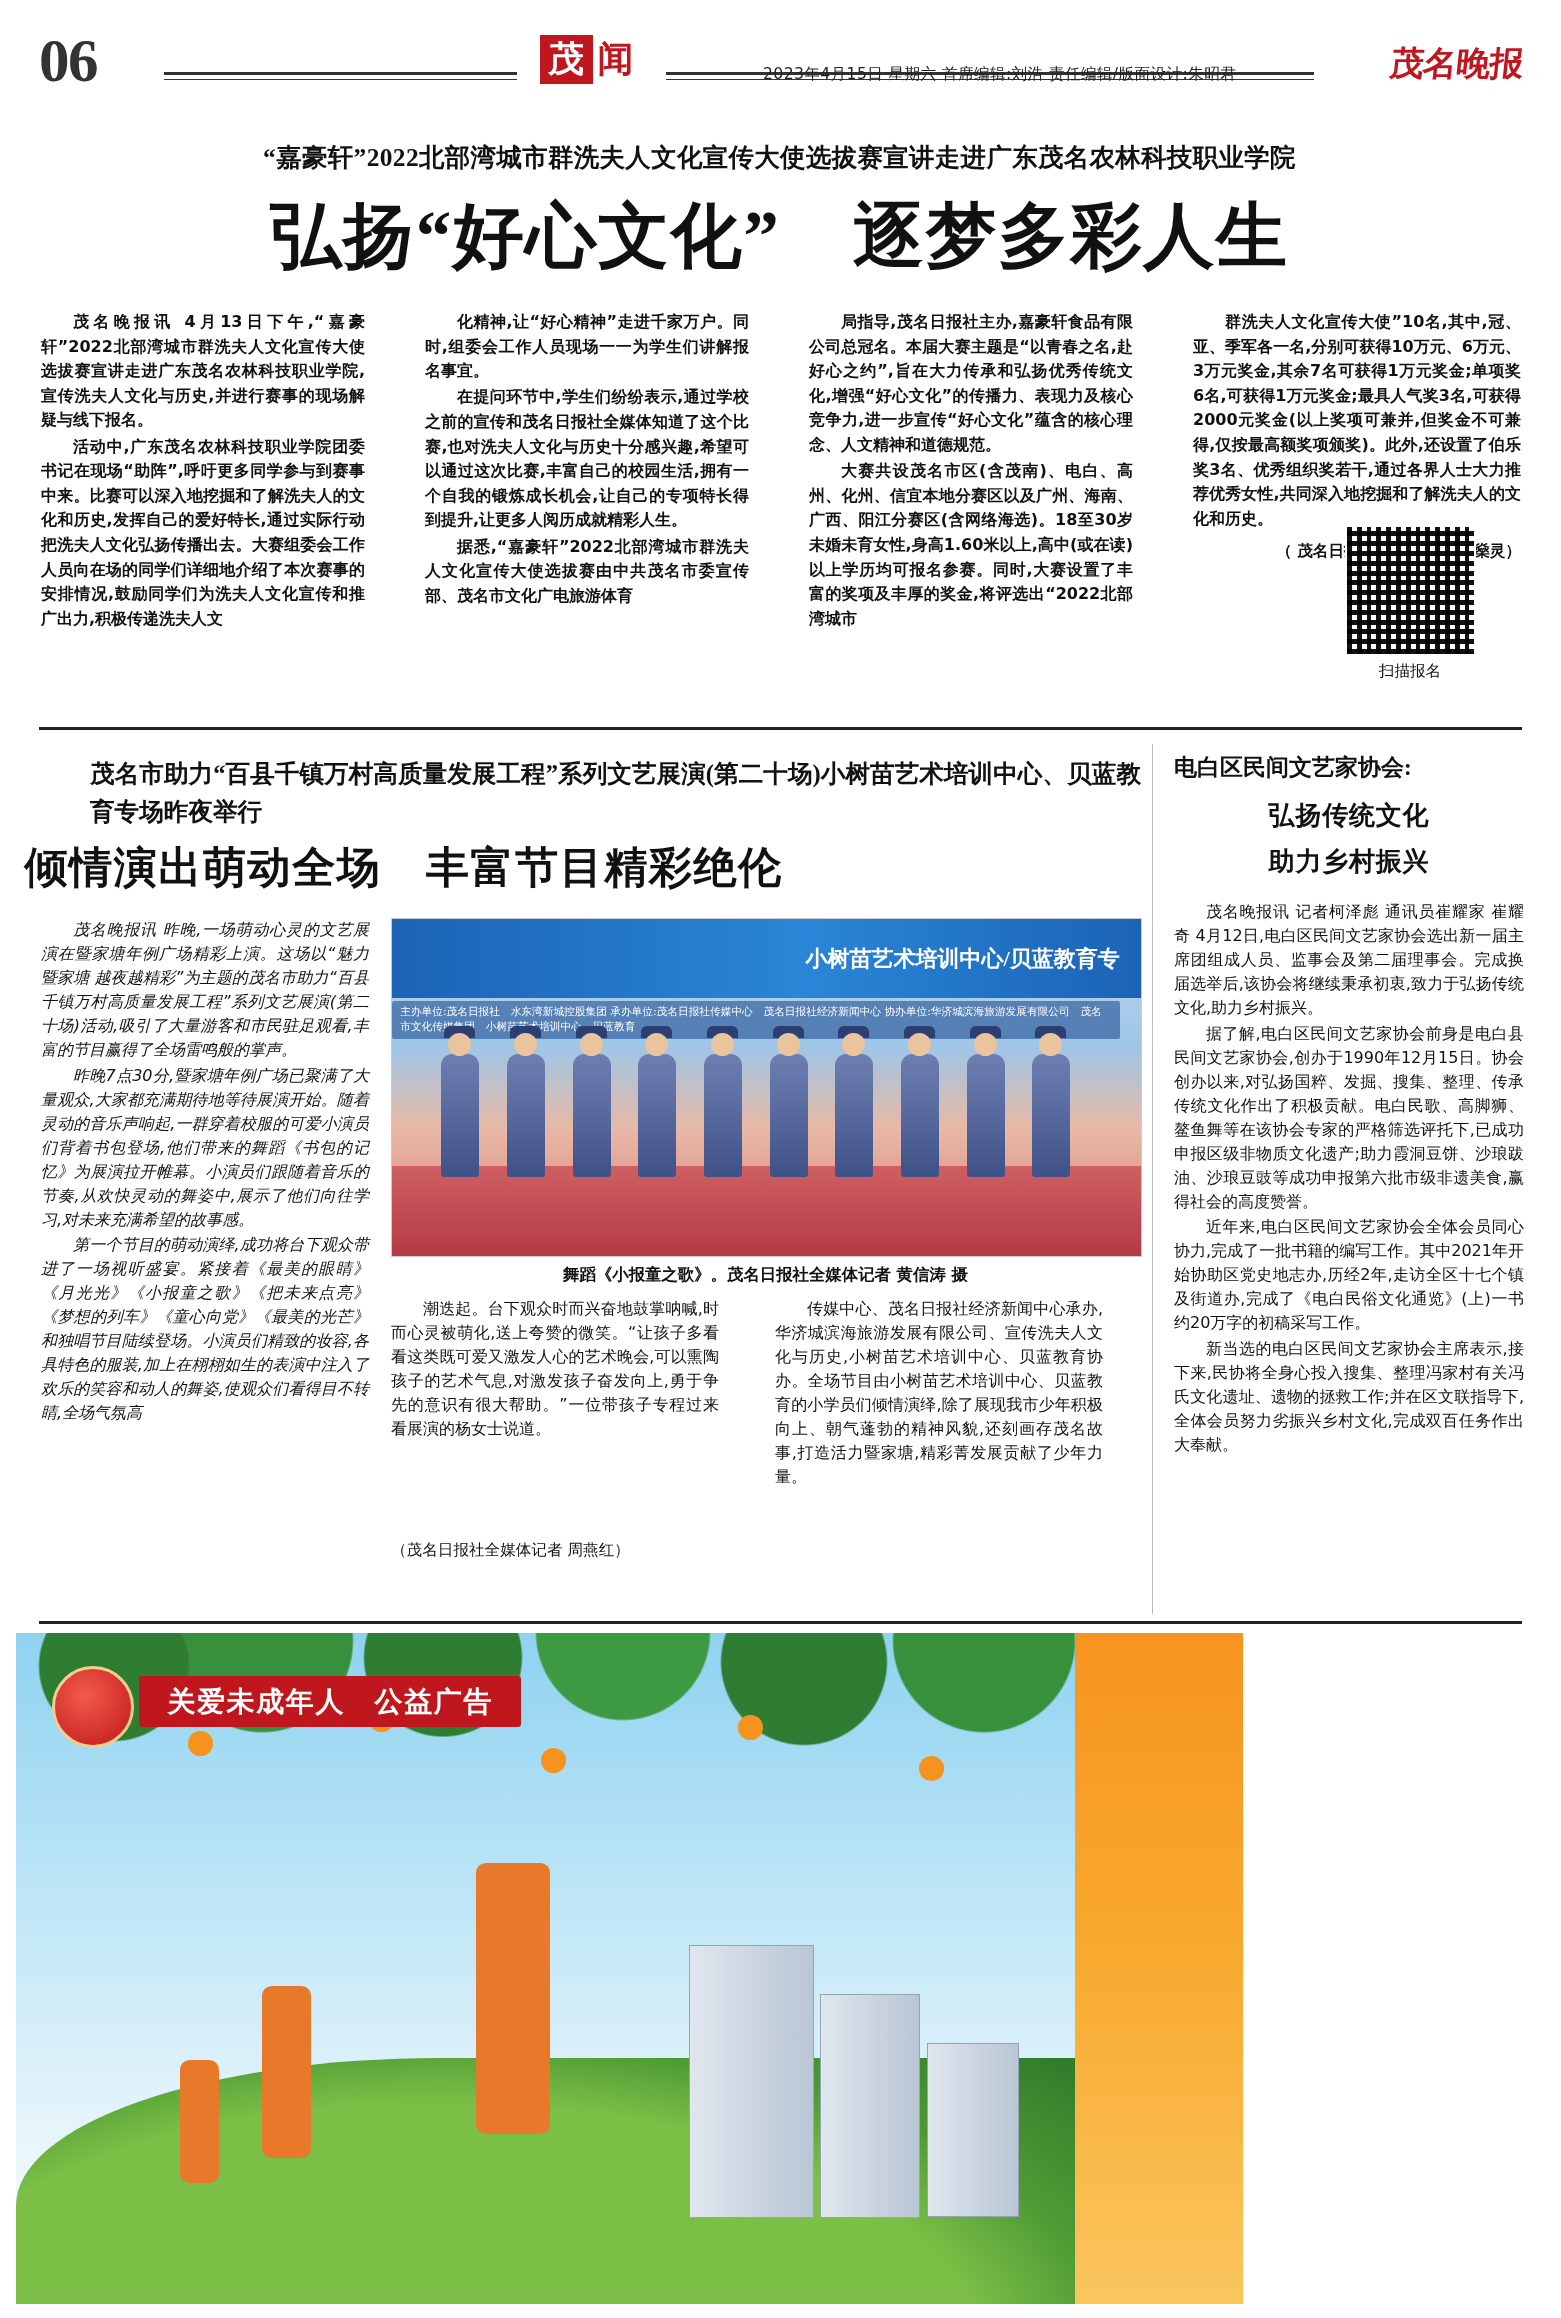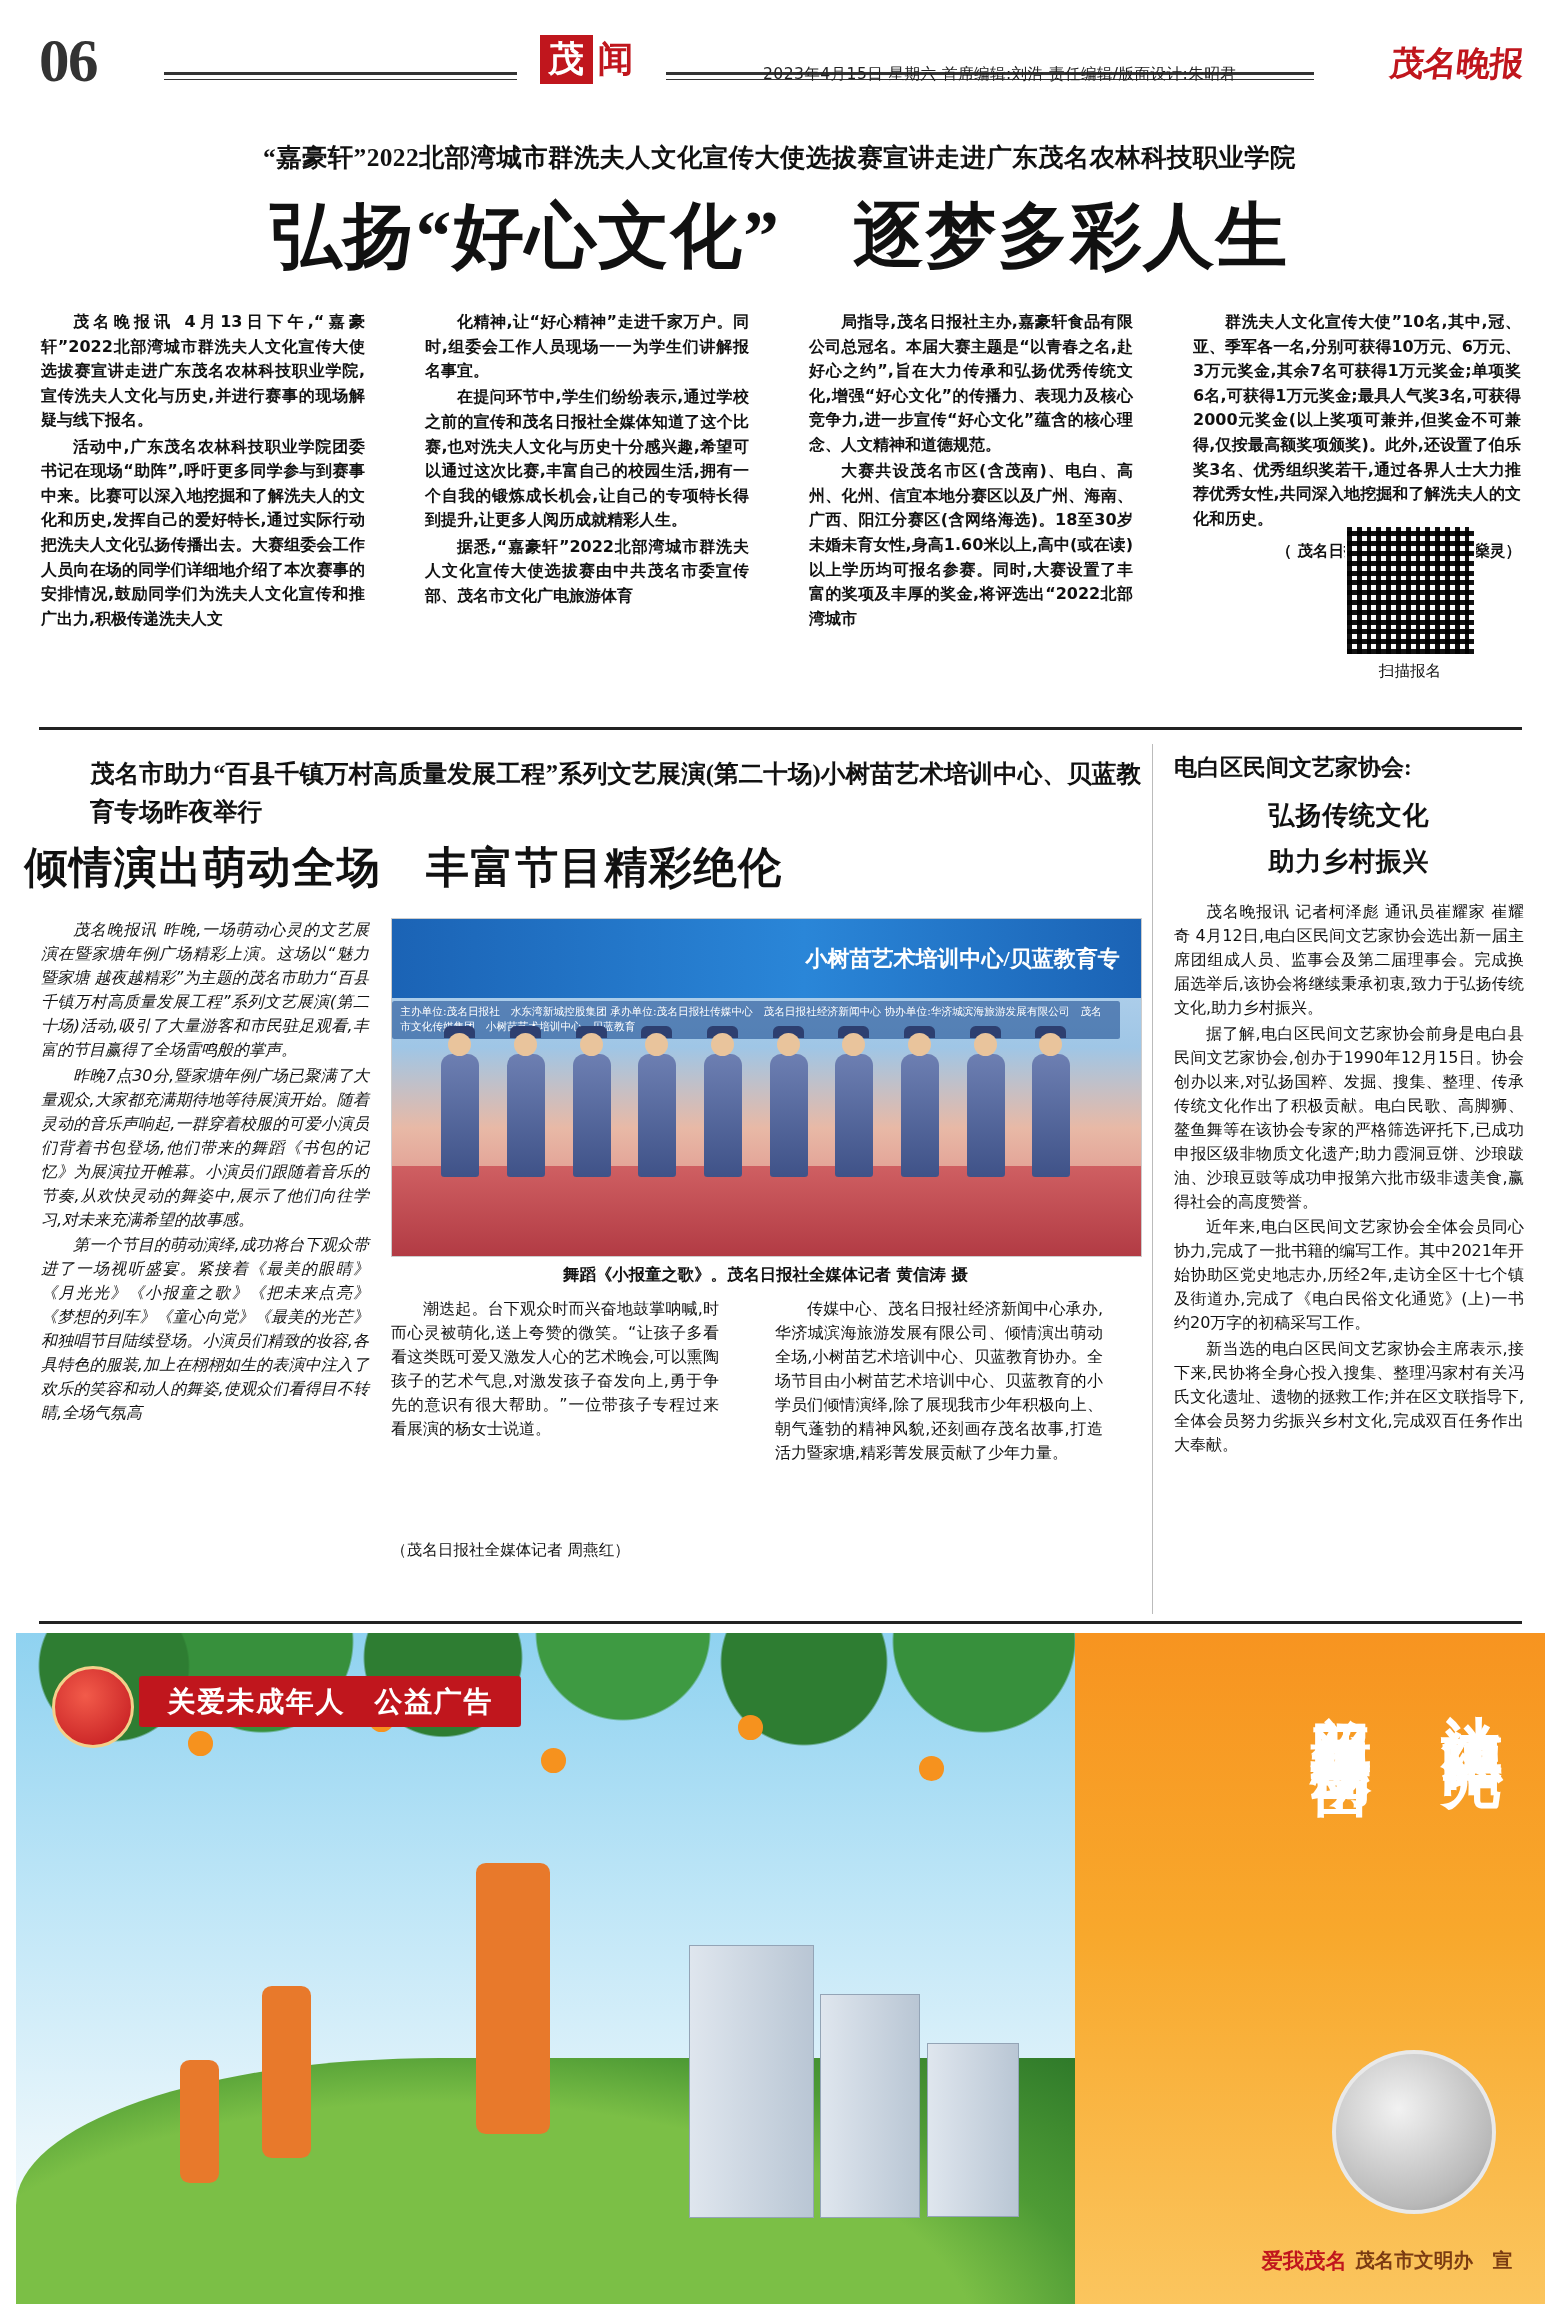--- a/index.html
+++ b/index.html
@@ -146,21 +146,21 @@
   .side{position:absolute;left:1174px;top:751px;width:350px;}
   .side-kicker{font-size:23px;font-weight:bold;font-family:"Liberation Serif",serif;
     line-height:34px;}
   .side-title{font-size:26px;font-weight:bold;font-family:"Liberation Serif",serif;
     line-height:46px;margin-top:8.2px;letter-spacing:0.8px;text-align:center;}
   .side-body{margin-top:14.8px;font-size:16px;line-height:24px;text-align:justify;}
   .side-body p{margin:0 0 1.6px 0;text-indent:2em;}
 
   
   .ad{
-    position:absolute;left:16.4px;top:1633px;width:1529px;height:671px;
+    position:absolute;left:16.4px;top:1633px;width:1227px;height:671px;
     overflow:hidden;
     background:linear-gradient(180deg,#f7a11e 0%,#f6931f 18%,#fbb040 42%,#fdd08a 70%,#fde9c4 100%);
   }
   .ad .sky{
     position:absolute;left:0;top:0;width:1059px;height:671px;
     background:linear-gradient(180deg,#8fd2f0 0%,#bfe6f7 40%,#e7f5fb 75%,#ffffff 100%);
   }
   .ad .foliage{
     position:absolute;left:0;top:0;width:1059px;height:246px;
     background:
@@ -296,21 +296,21 @@
     <div class="kid" style="left:575px;"></div>
     <div class="kid" style="left:640px;"></div>
   </div>
   <div class="photo-cap">舞蹈《小报童之歌》。茂名日报社全媒体记者 黄信涛 摄</div>
 
   <div class="mid-bot">
     <div class="mid-bcol b1">
       <p>潮迭起。台下观众时而兴奋地鼓掌呐喊,时而心灵被萌化,送上夸赞的微笑。“让孩子多看看这类既可爱又激发人心的艺术晚会,可以熏陶孩子的艺术气息,对激发孩子奋发向上,勇于争先的意识有很大帮助。”一位带孩子专程过来看展演的杨女士说道。</p>
     </div>
     <div class="mid-bcol b2">
-      <p>传媒中心、茂名日报社经济新闻中心承办,华济城滨海旅游发展有限公司、倾情演出萌动全场,小树苗艺术培训中心、贝蓝教育协办。全场节目由小树苗艺术培训中心、贝蓝教育的小学员们倾情演绎,除了展现我市少年积极向上、朝气蓬勃的精神风貌,还刻画存茂名故事,打造活力暨家塘,精彩菁发展贡献了少年力量。</p>
+      <p>传媒中心、茂名日报社经济新闻中心承办,华济城滨海旅游发展有限公司、宣传洗夫人文化与历史,小树苗艺术培训中心、贝蓝教育协办。全场节目由小树苗艺术培训中心、贝蓝教育的小学员们倾情演绎,除了展现我市少年积极向上、朝气蓬勃的精神风貌,还刻画存茂名故事,打造活力暨家塘,精彩菁发展贡献了少年力量。</p>
     </div>
   </div>
   <div class="mid-credit">（茂名日报社全媒体记者 周燕红）</div>
 
   <div class="side">
     <div class="side-kicker">电白区民间文艺家协会:</div>
     <div class="side-title">弘扬传统文化</div>
     <div class="side-title" style="margin-top:0">助力乡村振兴</div>
     <div class="side-body">
       <p>茂名晚报讯 记者柯泽彪 通讯员崔耀家 崔耀奇 4月12日,电白区民间文艺家协会选出新一届主席团组成人员、监事会及第二届理事会。完成换届选举后,该协会将继续秉承初衷,致力于弘扬传统文化,助力乡村振兴。</p>

